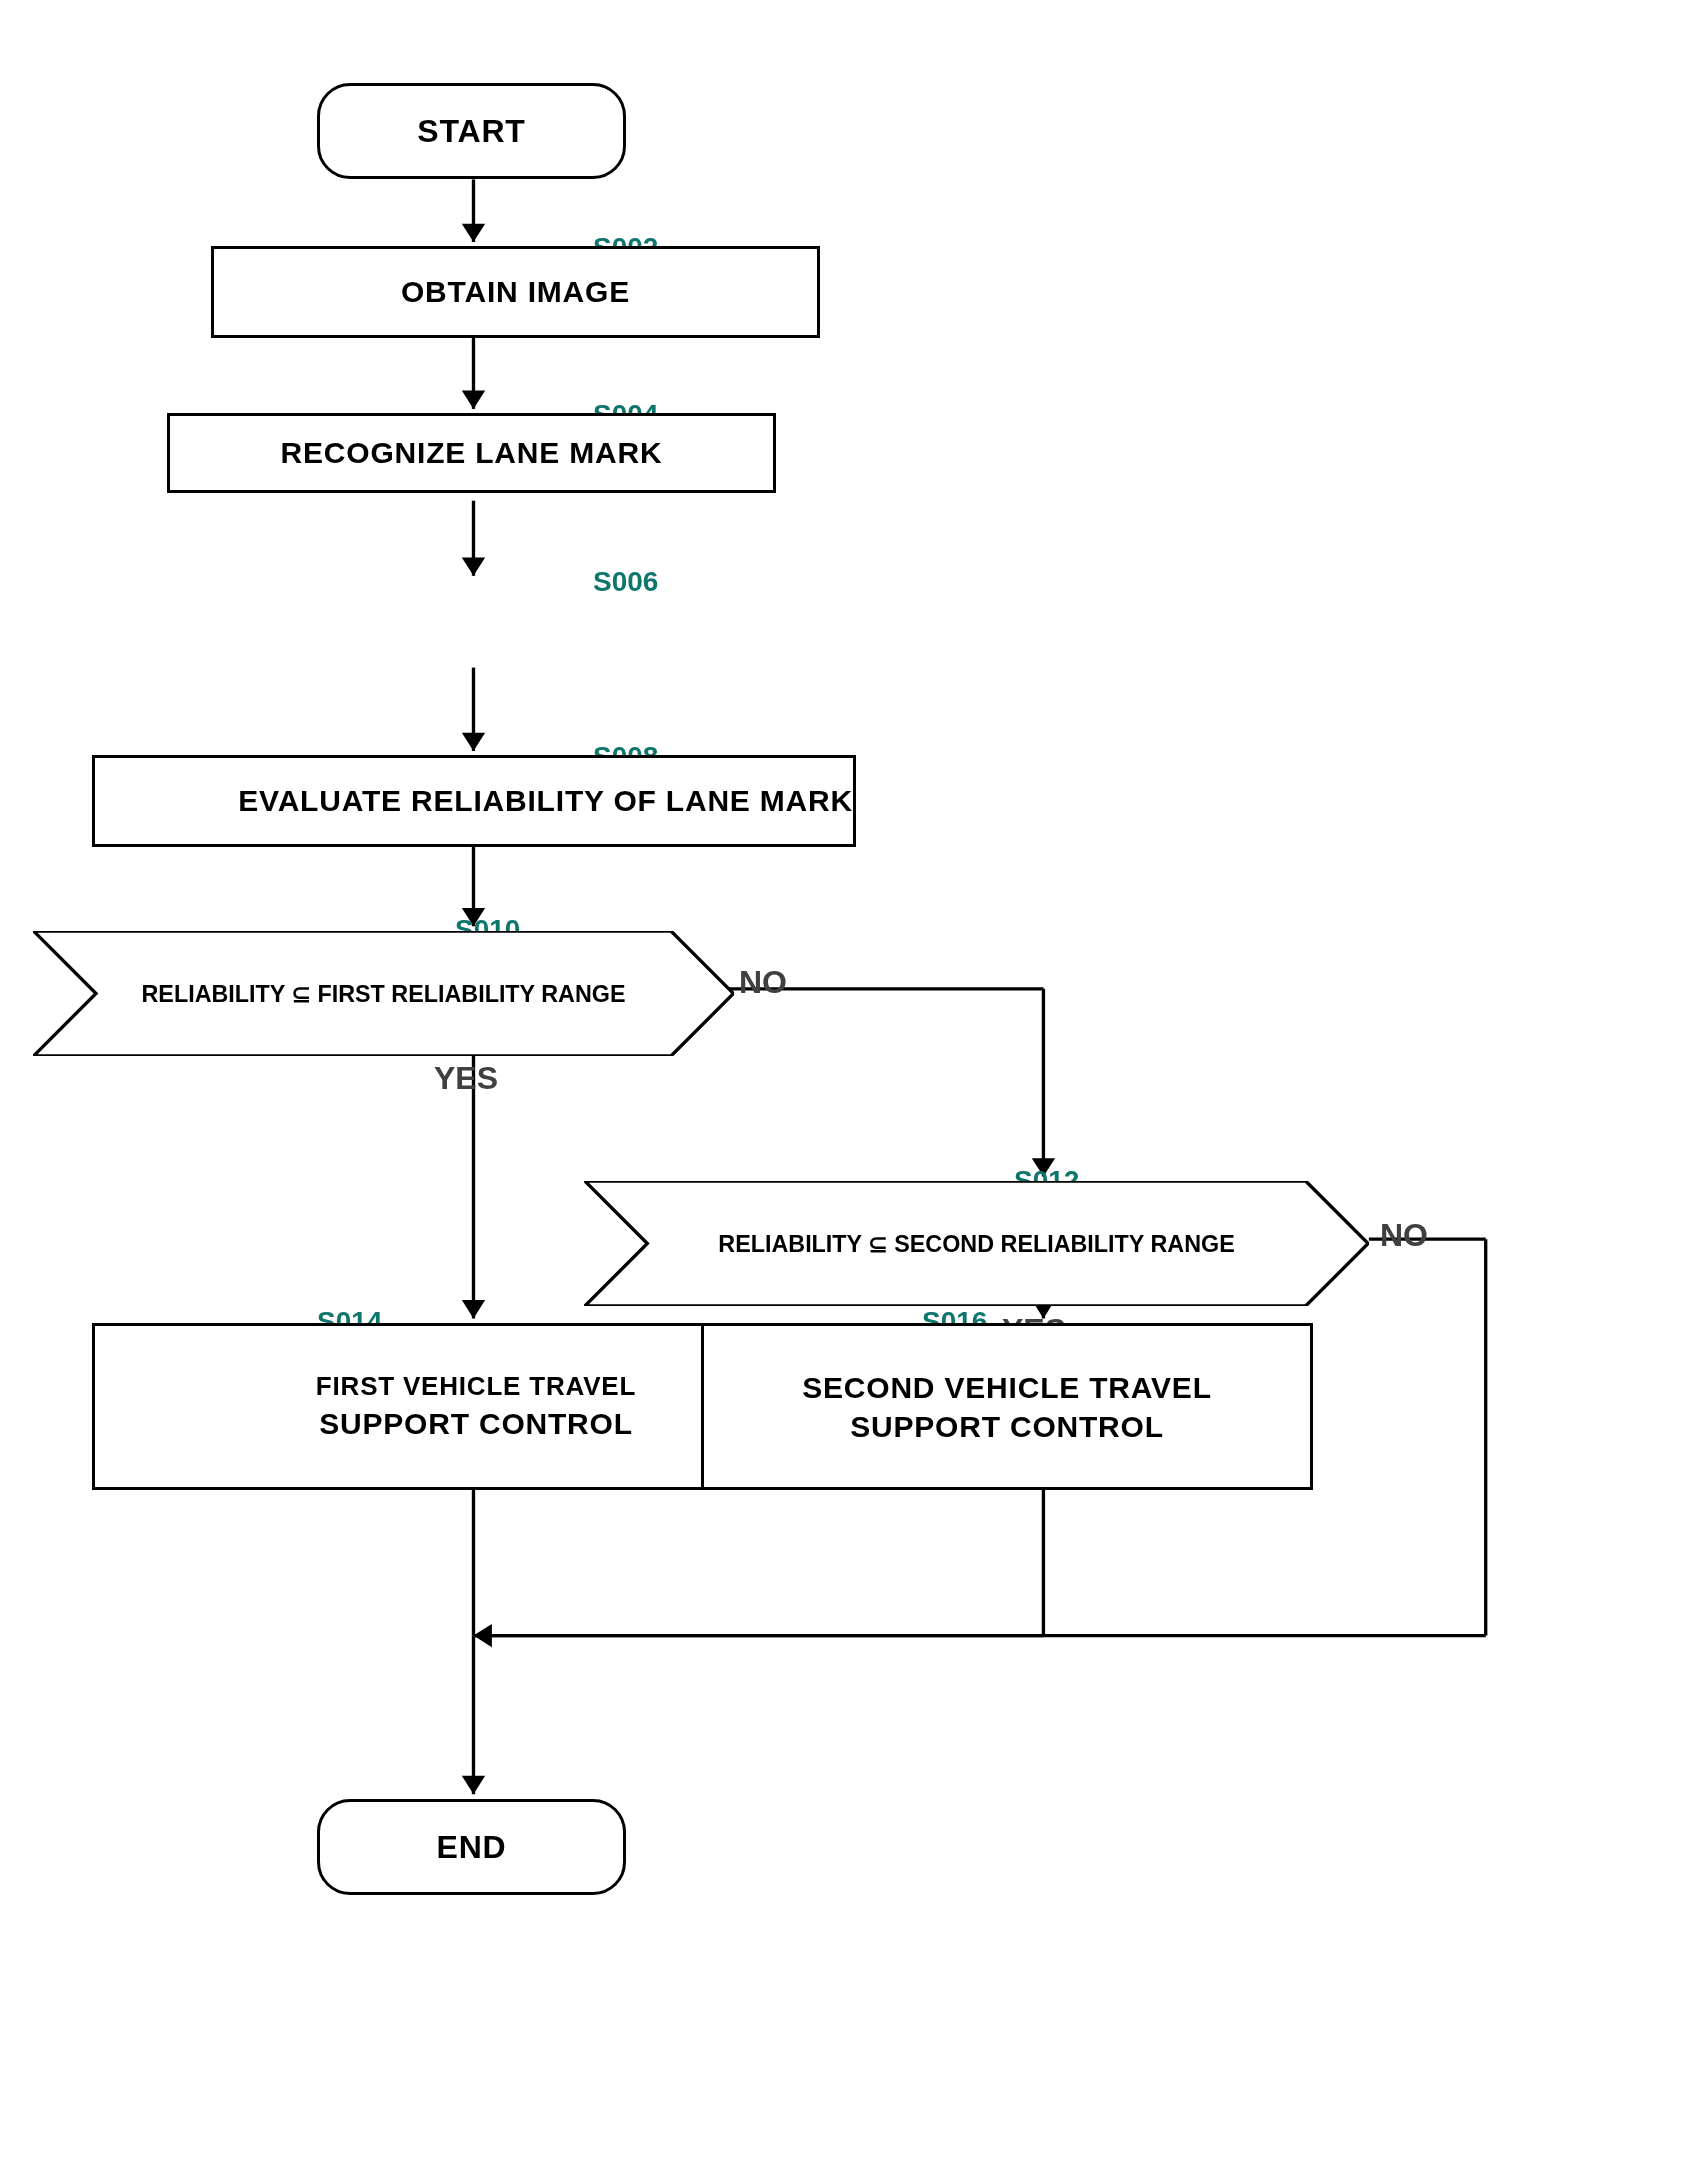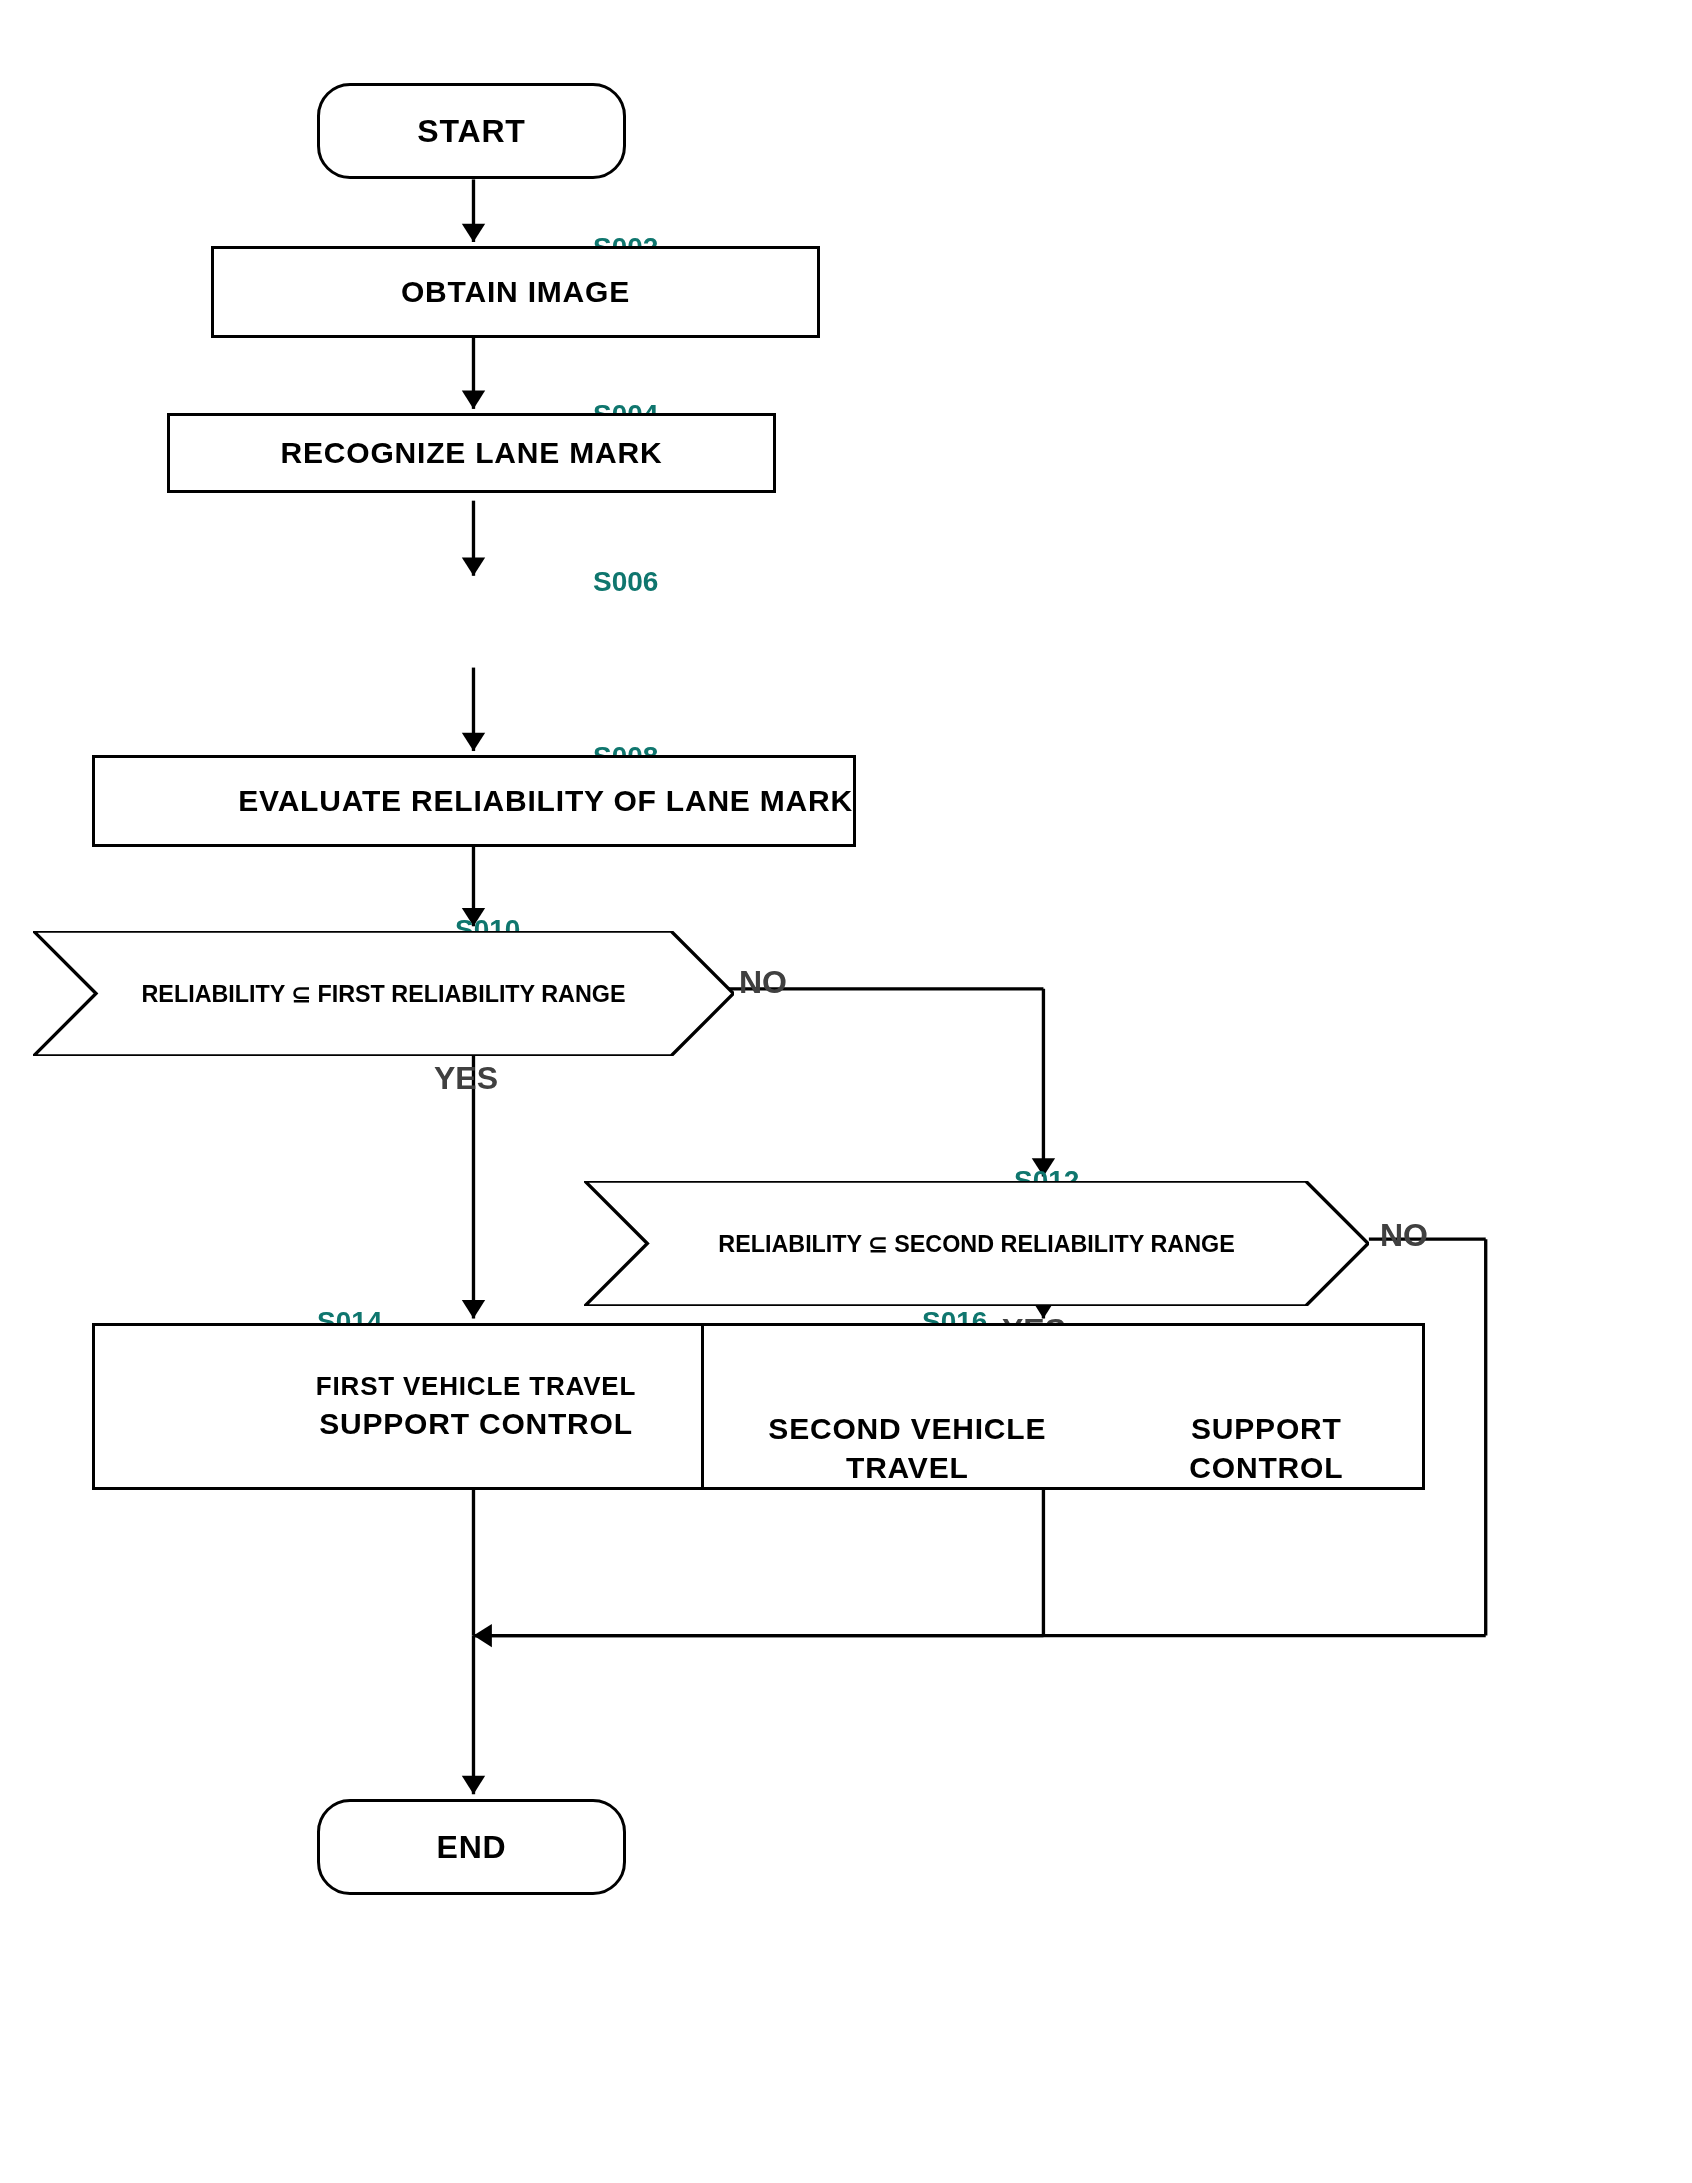--- a/index.html
+++ b/index.html
@@ -178,21 +178,21 @@
 
   <div class="step-label" style="left: 317px; top: 1306px;">S014</div>
 
   <div class="process" style="left: 92px; top: 1323px; width: 768px; height: 167px; flex-direction: column; line-height: 1.3;">
     <div style="font-size:26px; font-weight:bold;">FIRST VEHICLE TRAVEL</div>
     <div style="font-size:30px; font-weight:bold;">SUPPORT CONTROL</div>
   </div>
 
   <div class="step-label" style="left: 922px; top: 1306px;">S016</div>
 
-  <div class="process" style="left: 701px; top: 1323px; width: 724px; height: 167px; flex-direction: row; line-height: 1.3; align-items: flex-end;">
+  <div class="process" style="left: 701px; top: 1323px; width: 612px; height: 167px; flex-direction: column; line-height: 1.3;">
     <div style="font-size:30px; font-weight:bold;">SECOND VEHICLE TRAVEL</div>
     <div style="font-size:30px; font-weight:bold;">SUPPORT CONTROL</div>
   </div>
 
   <div class="terminal" style="left: 317px; top: 1799px; width: 309px; height: 96px;">
     <span>END</span>
   </div>
 
 </div>
 

